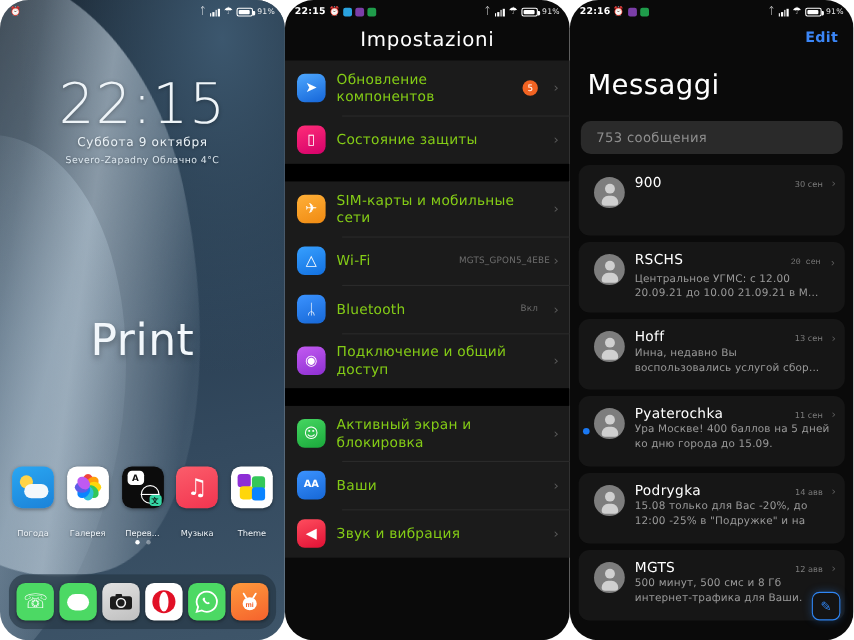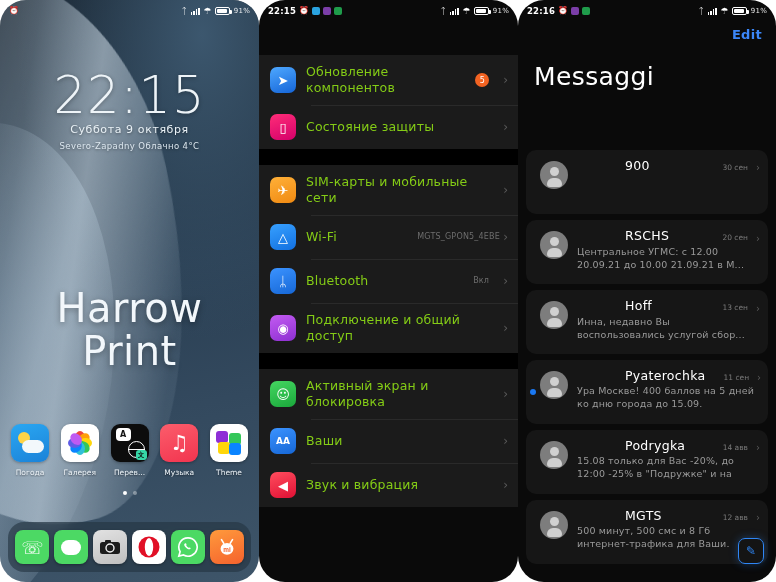--- a/index.html
+++ b/index.html
@@ -98,21 +98,21 @@
   }
   .brand .l1 { display:block; font-size:40px; font-weight:400; letter-spacing:.5px; }
   .brand .l2 { display:block; font-size:40px; font-weight:400; letter-spacing:.5px; margin-top:2px;}
 
   .homegrid {
     position:absolute; left:8px; right:8px; top:424px;
     display:flex; justify-content:space-between;
   }
   .app { width:44px; text-align:center; }
   .app .ico { width:38px; height:38px; border-radius:9px; margin:0 auto; position:relative; overflow:hidden; box-shadow:0 1px 3px rgba(0,0,0,.3); }
-  .app .lbl { margin-top:6px; font-size:7.5px; color:#eef4f9; text-shadow:0 1px 2px rgba(0,0,0,.5); white-space:nowrap; overflow:hidden; }
+  .app .lbl { margin-top:18px; font-size:7.5px; color:#eef4f9; text-shadow:0 1px 2px rgba(0,0,0,.5); white-space:nowrap; overflow:hidden; }
 
   .ico-weather { background:linear-gradient(160deg,#2aa7f2,#1b82d8); }
   .ico-weather::before{ content:""; position:absolute; left:7px; top:8px; width:12px;height:12px;border-radius:50%;background:#ffd447;}
   .ico-weather::after{ content:""; position:absolute; right:5px; bottom:9px; width:22px;height:13px;border-radius:9px;background:#f3f8fb;}
   .ico-gallery { background:#fff; display:flex;align-items:center;justify-content:center;}
   .flower { position:relative; width:26px;height:26px;}
   .flower span{position:absolute;left:8px;top:1px;width:10px;height:13px;border-radius:50%;transform-origin:50% 12px;}
   .ico-transl { background:#0c0c0c; }
   .tbub{position:absolute;left:5px;top:4px;width:15px;height:13px;border-radius:4px;background:#fff;color:#111;font-size:8px;text-align:center;line-height:13px;font-weight:700;}
   .tglobe{position:absolute;right:4px;bottom:4px;width:17px;height:17px;border-radius:50%;border:1.4px solid #fff;}
@@ -197,21 +197,21 @@
     padding:8px 8px 9px 14px; position:relative; min-height:64px;
   }
   .unread { position:absolute; left:4px; top:50%; transform:translateY(-50%); width:6px;height:6px;border-radius:50%;background:#1a78f2; }
   .avatar {
     width:28px;height:28px;border-radius:50%;background:#7d7d7d;flex:0 0 auto;
     position:relative; margin-top:3px;
   }
   .avatar::before{content:"";position:absolute;left:9.5px;top:6px;width:9px;height:9px;border-radius:50%;background:#d0d0d0;}
   .avatar::after{content:"";position:absolute;left:6.5px;top:16.5px;width:15px;height:9px;border-radius:6px 6px 3px 3px;background:#d0d0d0;}
   .msg-body { flex:1; min-width:0; }
-  .msg-top { display:flex; align-items:baseline; justify-content:space-between; gap:18px;margin-left:48px; }
+  .msg-top { display:flex; align-items:baseline; justify-content:space-between; gap:18px; }
   .msg-sender { color:#ffffff; font-size:12.5px; letter-spacing:.3px; }
   .msg-time { color:#7b7b7b; font-size:7.5px; white-space:nowrap; }
   .msg-preview { color:#9a9a9a; font-size:9.5px; line-height:1.34; margin-top:2px; letter-spacing:.15px; }
   .compose {
     position:absolute; right:12px; bottom:18px;
     width:26px; height:26px; border-radius:7px;
     border:1.6px solid #2f86f5; color:#2f86f5;
     display:flex; align-items:center; justify-content:center;
     font-size:12px; background:rgba(20,20,20,.85);
     box-shadow:0 0 8px rgba(47,134,245,.35);
@@ -246,21 +246,20 @@
           </span>
         <span class="batt-pct">91%</span>
       </div>
     </div>
 
     <div class="lock-clock">22:15</div>
     <div class="lock-date">Суббота 9 октября</div>
     <div class="lock-weather">Severo-Zapadny  Облачно  4°C</div>
 
     <div class="brand">
-      <span class="l1">Harrow</span>
       <span class="l2">Print</span>
     </div>
 
     <div class="homegrid">
       <div class="app">
         <div class="ico ico-weather"></div>
         <div class="lbl">Погода</div>
       </div>
       <div class="app">
         <div class="ico ico-gallery">
@@ -359,20 +358,21 @@
             <i></i>
           </span>
         <span class="wifi-g">☂</span>
         <span class="batt">
             <i></i>
           </span>
         <span class="batt-pct">91%</span>
       </div>
     </div>
 
+    <div class="set-title">Impostazioni</div>
     <div class="set-scroll" id="settingsHost">
         <div class="set-group">
           <div class="set-row">
             <div class="set-ic i-upd">➤</div>
             <div class="set-lbl">Обновление компонентов</div>
             <div class="badge">5</div>
             <div class="chev">›</div>
           </div>
           <div class="set-row">
             <div class="set-ic i-sec">▯</div>
@@ -447,40 +447,41 @@
         <span class="wifi-g">☂</span>
         <span class="batt">
             <i></i>
           </span>
         <span class="batt-pct">91%</span>
       </div>
     </div>
 
     <div class="edit-btn">Edit</div>
     <div class="msg-title">Messaggi</div>
+    <div class="search">753 сообщения</div>
 
     <div class="msg-list" id="messagesHost">
         <div class="msg-item">
           <div class="avatar"></div>
           <div class="msg-body">
             <div class="msg-top">
               <div class="msg-sender">900</div>
               <div style="display: flex; align-items: center; gap: 4px;">
                 <div class="msg-time">30 сен</div>
                 <div class="chev" style="font-size: 10px;">›</div>
               </div>
             </div>
           </div>
         </div>
         <div class="msg-item">
           <div class="avatar"></div>
           <div class="msg-body">
             <div class="msg-top">
               <div class="msg-sender">RSCHS</div>
-              <div style="display: flex; align-items: flex-start; gap: 4px;">
+              <div style="display: flex; align-items: flex-start; gap: 4px; font-family: Liberation Mono, monospace;">
                 <div class="msg-time">20 сен</div>
                 <div class="chev" style="font-size: 10px;">›</div>
               </div>
             </div>
             <div class="msg-preview">Центральное УГМС: с 12.00 20.09.21 до 10.00 21.09.21 в М...</div>
           </div>
         </div>
         <div class="msg-item">
           <div class="avatar"></div>
           <div class="msg-body">

